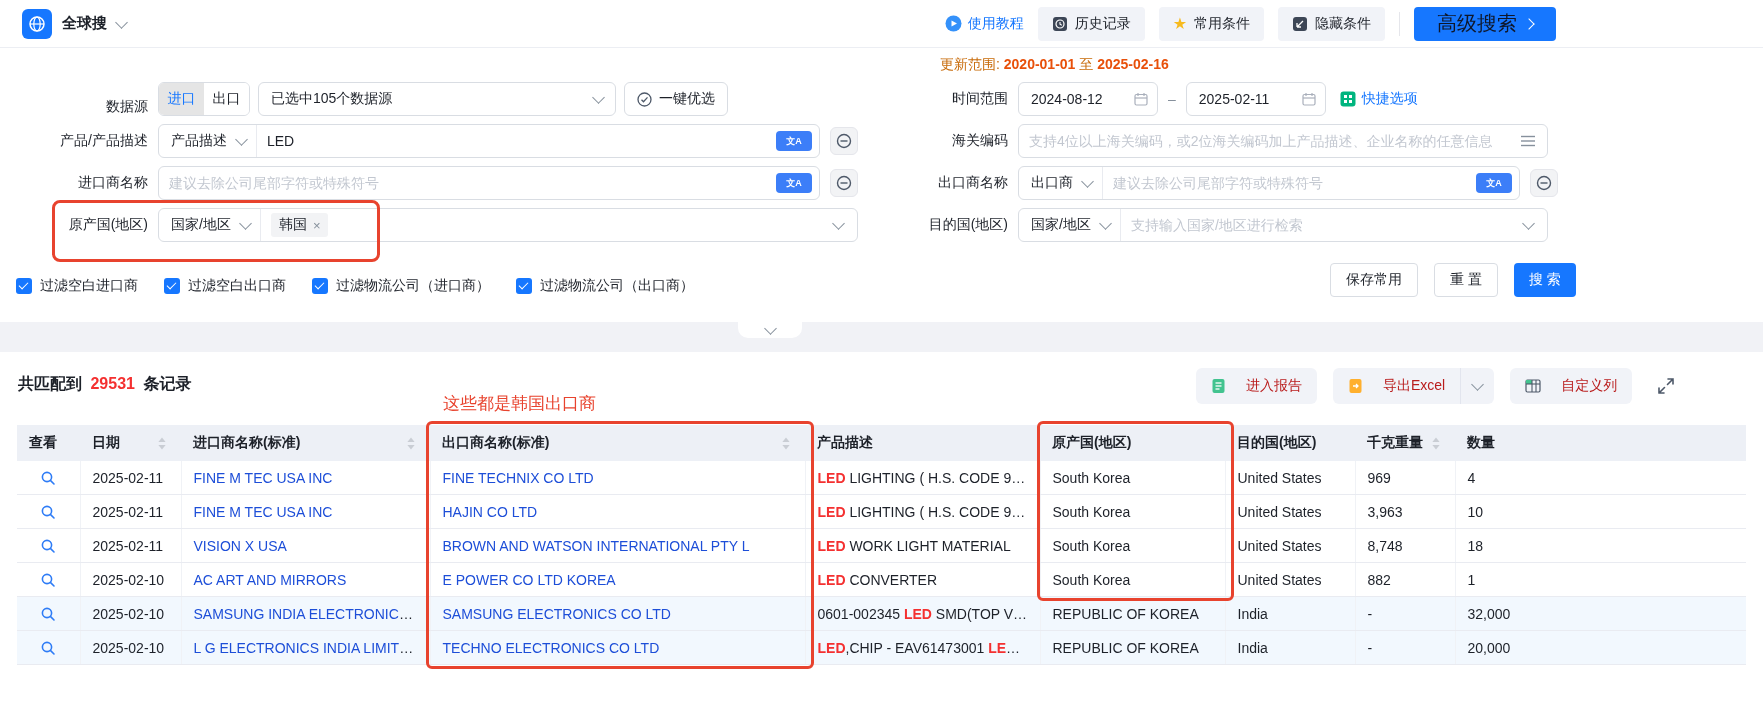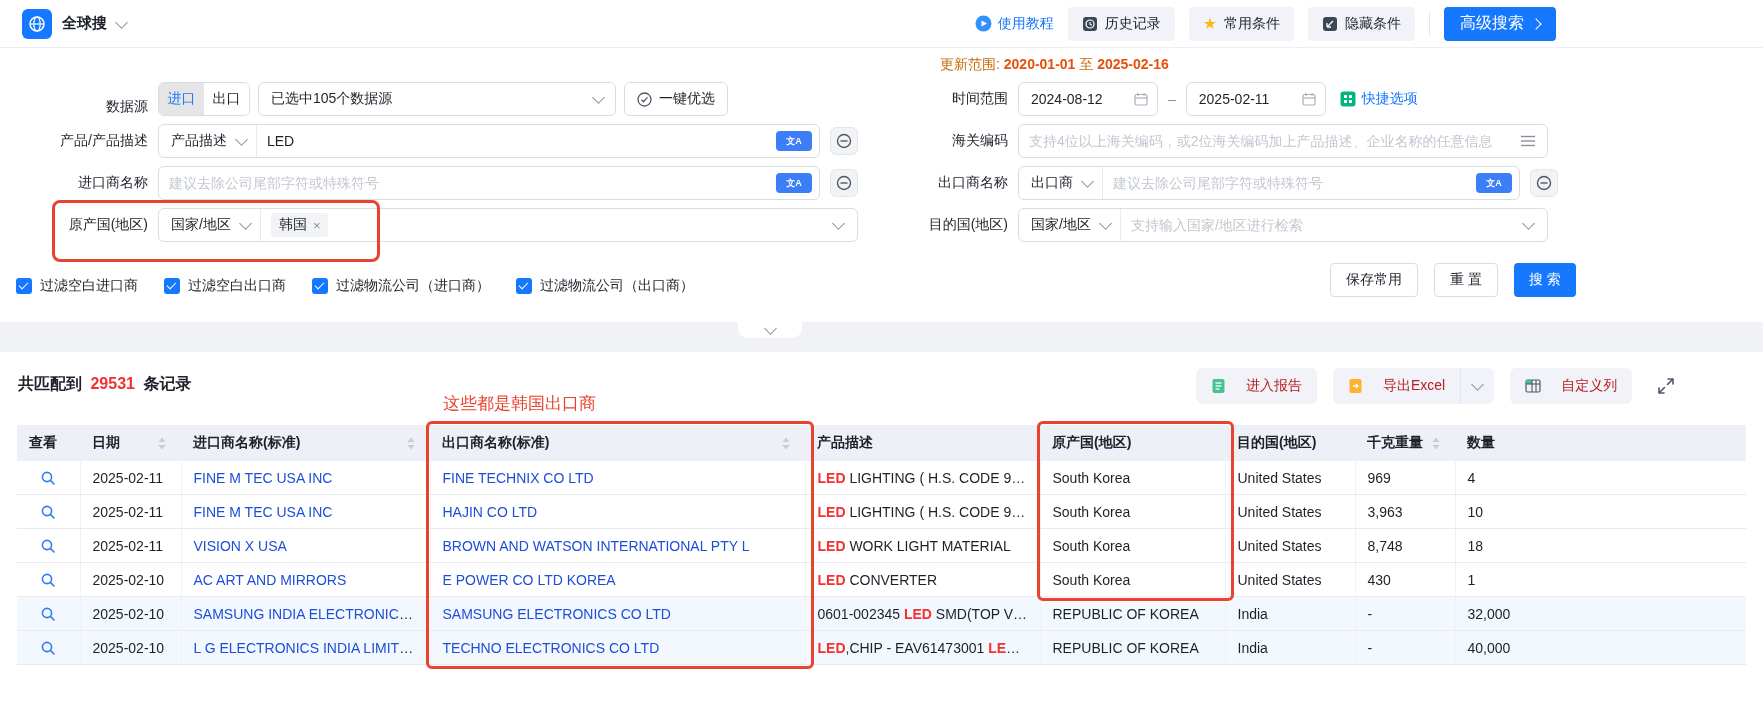--- a/index.html
+++ b/index.html
@@ -12,22 +12,22 @@
   .tb-left{display:flex;align-items:center;gap:10px;padding-left:22px;}
   .logo{width:30px;height:30px;border-radius:6px;background:#1677ff;display:flex;align-items:center;justify-content:center;}
   .app-name{font-size:15px;font-weight:600;cursor:pointer;}
   .chev{width:8px;height:8px;border-right:1.6px solid #86909c;border-bottom:1.6px solid #86909c;
         transform:rotate(45deg);display:inline-block;margin-top:-3px;}
   .tb-right{display:flex;align-items:center;gap:14px;padding-right:207px;}
   .tutorial{display:flex;align-items:center;gap:6px;color:#1677ff;cursor:pointer;}
   .tb-btn{display:flex;align-items:center;gap:7px;height:34px;padding:0 14px;border:none;border-radius:4px;
           background:#f1f3f8;color:#1d2129;font:inherit;cursor:pointer;}
   .v-div{width:1px;height:24px;background:#e5e6eb;}
-  .primary-btn{display:flex;align-items:center;gap:8px;height:34px;padding:0 16px;border:none;border-radius:4px;
-          background:#1677ff;color:#ffffff;font:inherit;font-size:16px;cursor:pointer;}
+  .primary-btn{display:flex;align-items:center;gap:8px;height:34px;padding:0 23px;border:none;border-radius:4px;
+          background:#1677ff;color:#0f172a;font:inherit;font-size:20px;cursor:pointer;}
   .chev-r-w{width:7px;height:7px;border-right:1.8px solid #fff;border-top:1.8px solid #fff;transform:rotate(45deg);}
   
   .fr{position:absolute;display:flex;align-items:center;height:34px;}
   .flabel{flex:none;text-align:right;margin-right:10px;color:#1d2129;}
   .lab-l{width:132px;}
   .lab-r{width:120px;}
   .field{height:34px;border:1px solid #d9dde3;border-radius:6px;display:flex;align-items:center;
          background:#fff;box-sizing:border-box;}
   .prefix{height:100%;display:flex;align-items:center;gap:10px;padding:0 10px 0 12px;
           border-right:1px solid #e9ebf0;color:#1d2129;cursor:pointer;flex:none;}
@@ -533,21 +533,21 @@
               <circle cx="7" cy="7" r="4.6" fill="none" stroke="#2e7cf6" stroke-width="1.6"></circle>
               <line x1="10.6" y1="10.6" x2="14" y2="14" stroke="#2e7cf6" stroke-width="1.6" stroke-linecap="round"></line>
             </svg>
           </td>
           <td><span>2025-02-10</span></td>
           <td><span class="link">AC ART AND MIRRORS</span></td>
           <td><span class="link">E POWER CO LTD KOREA</span></td>
           <td><span class="hl">LED</span><span> CONVERTER</span></td>
           <td><span>South Korea</span></td>
           <td><span>United States</span></td>
-          <td><span>430</span></td>
+          <td><span>882</span></td>
           <td><span>1</span></td>
         </tr>
         <tr class="shaded">
           <td class="view-td">
             <svg width="16" height="16" viewBox="0 0 16 16">
               <circle cx="7" cy="7" r="4.6" fill="none" stroke="#2e7cf6" stroke-width="1.6"></circle>
               <line x1="10.6" y1="10.6" x2="14" y2="14" stroke="#2e7cf6" stroke-width="1.6" stroke-linecap="round"></line>
             </svg>
           </td>
           <td><span>2025-02-10</span></td>
@@ -566,21 +566,21 @@
               <line x1="10.6" y1="10.6" x2="14" y2="14" stroke="#2e7cf6" stroke-width="1.6" stroke-linecap="round"></line>
             </svg>
           </td>
           <td><span>2025-02-10</span></td>
           <td><span class="link">L G ELECTRONICS INDIA LIMITED</span></td>
           <td><span class="link">TECHNO ELECTRONICS CO LTD</span></td>
           <td><span class="hl">LED</span><span>,CHIP - EAV61473001 </span><span class="hl">LED</span><span>,C...</span></td>
           <td><span>REPUBLIC OF KOREA</span></td>
           <td><span>India</span></td>
           <td><span>-</span></td>
-          <td><span>40,000</span></td>
+          <td><span>20,000</span></td>
         </tr>
       </tbody>
   </table>
 
   <div class="red-box" id="rb-form"></div>
   <div class="red-box" id="rb-exp"></div>
   <div class="red-box" id="rb-org"></div>
 
 </div>
 

